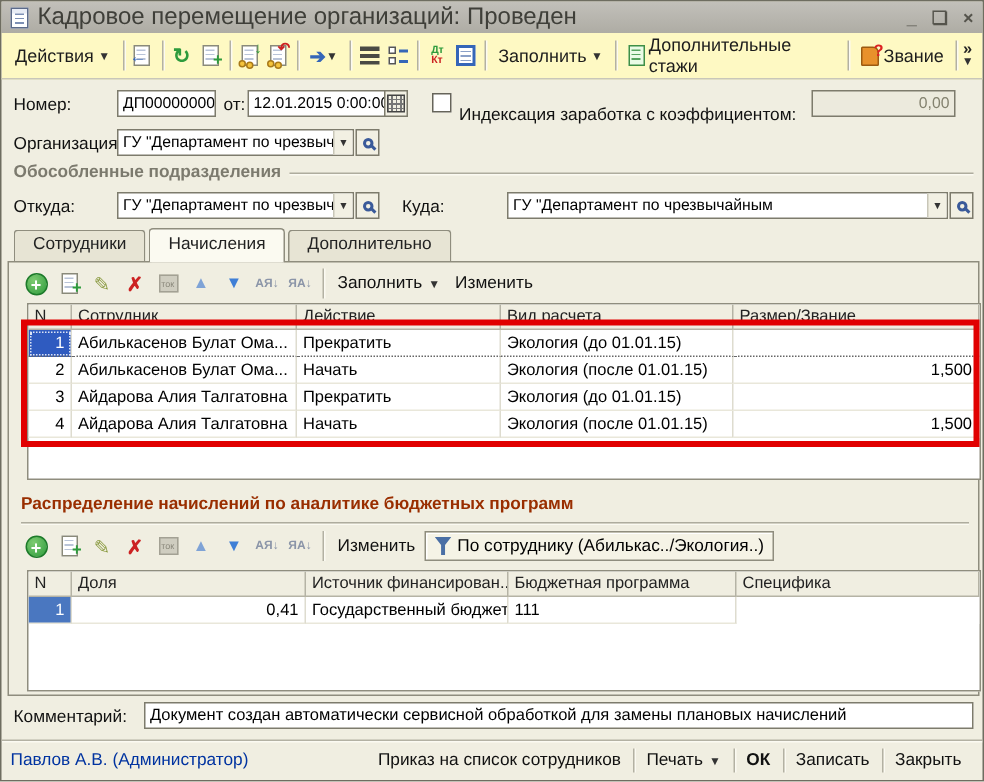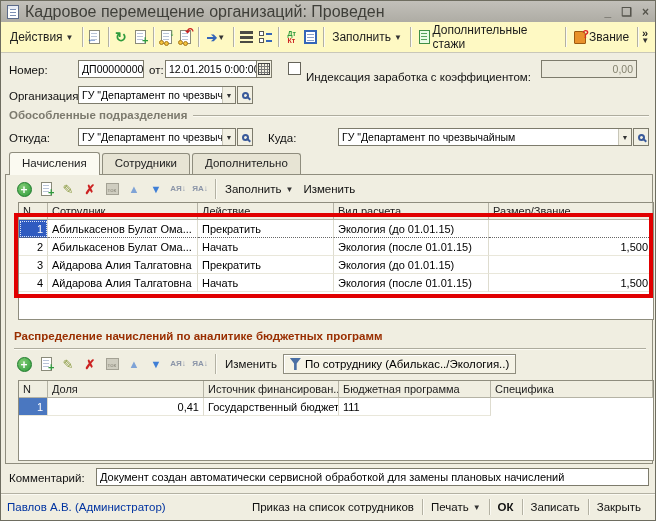--- a/index.html
+++ b/index.html
@@ -262,22 +262,22 @@
   <span class="abs lbl" style="left:267px;top:131px;">Куда:</span>
   <span class="abs combo" style="left:337px;top:127px;width:294px;">
     <span class="val">ГУ "Департамент по чрезвычайным</span>
     <span class="dd">▼</span>
   </span>
   <span class="abs sqbtn" style="left:632px;top:127px;">
       <span class="lupa"></span>
     </span>
 
   <div class="abs tabs">
+    <span class="tab">Сотрудники</span>
     <span class="tab active">Начисления</span>
-    <span class="tab">Сотрудники</span>
     <span class="tab">Дополнительно</span>
   </div>
 
   <div class="abs panel">
 
     <div class="abs rowbar" style="left:8px;top:3px;">
       <span class="ibtn">
           <span class="cicon">+</span>
         </span>
       <span class="ibtn">

